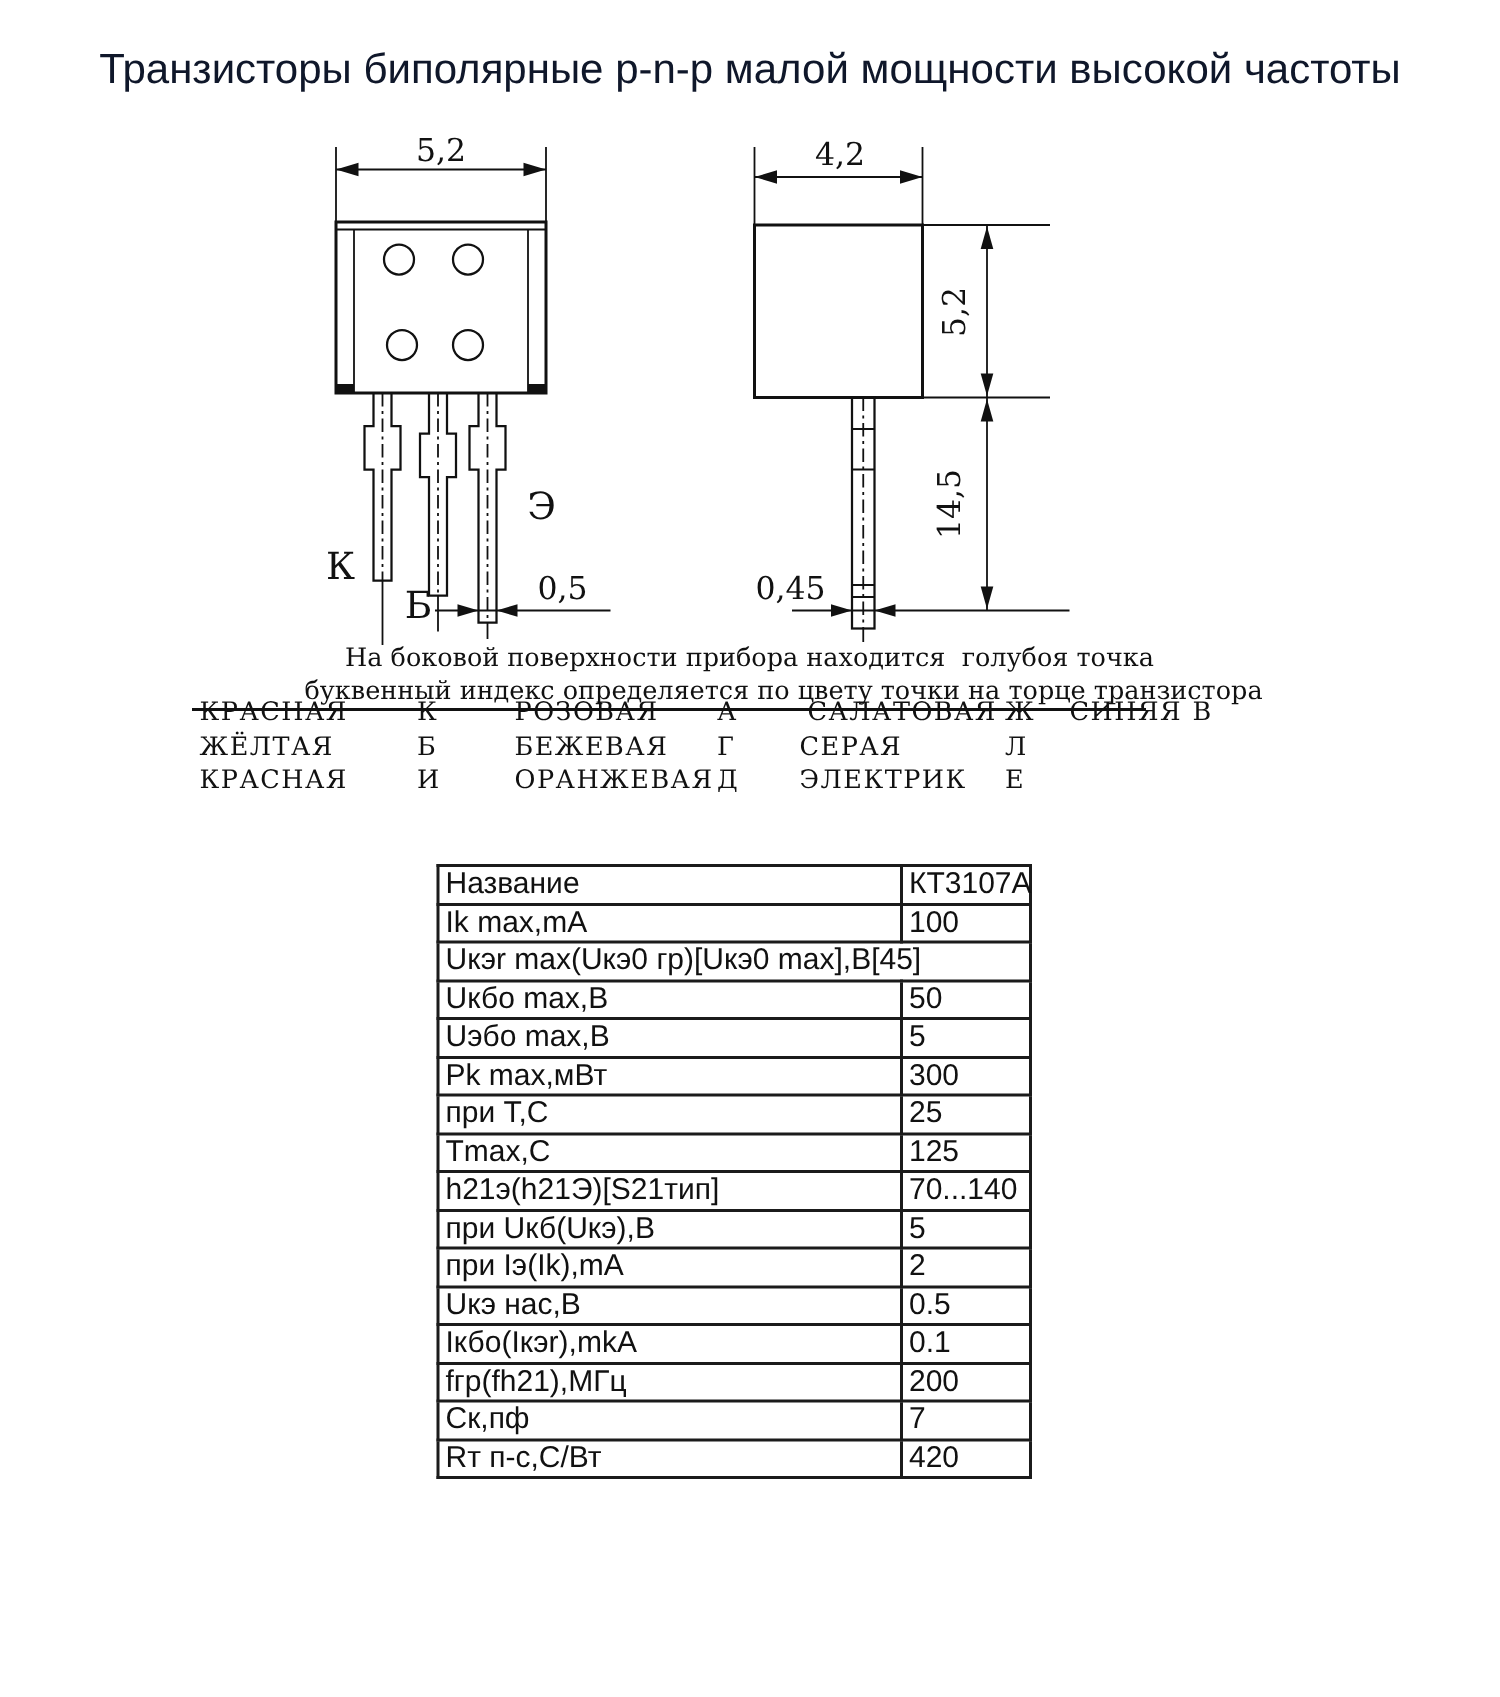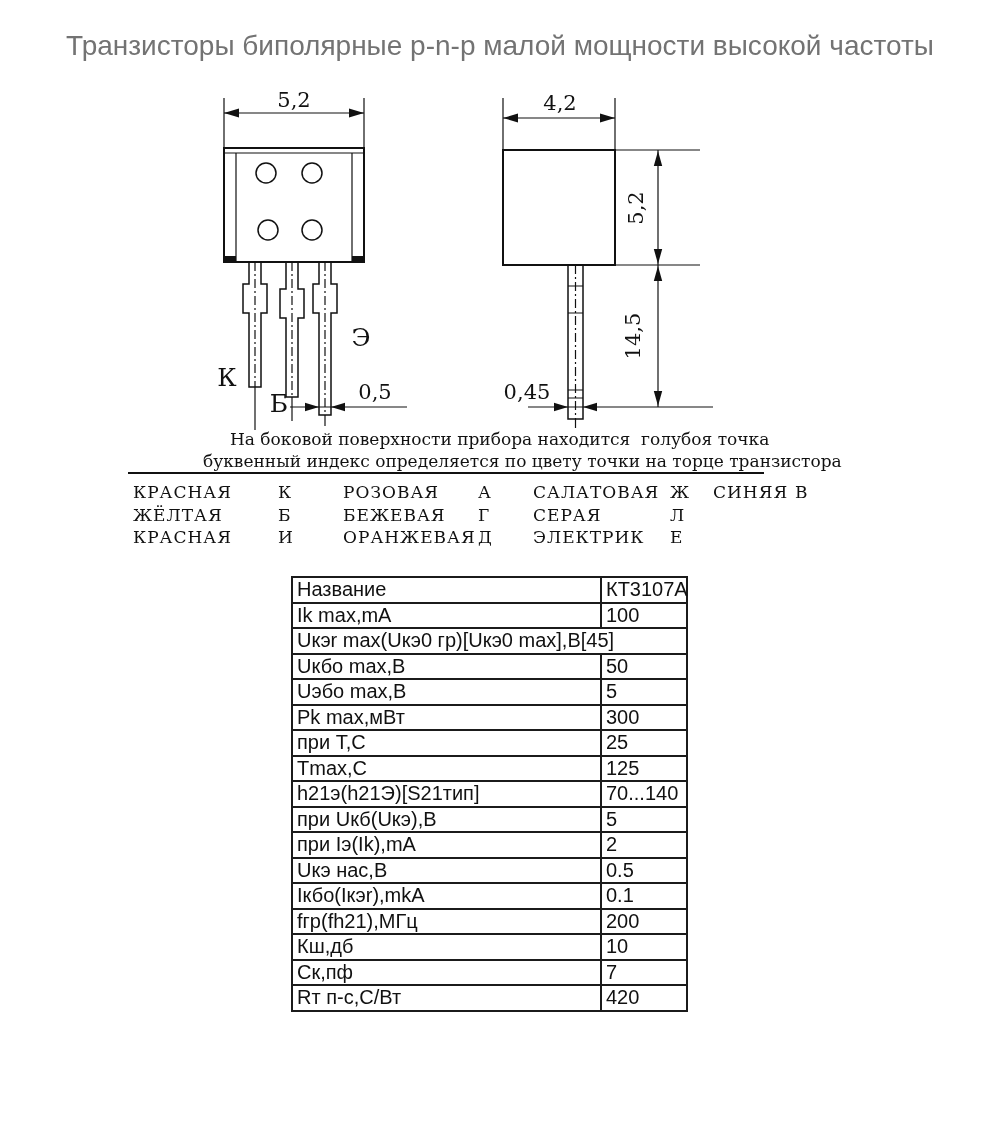--- a/index.html
+++ b/index.html
@@ -1,35 +1,35 @@
 <!DOCTYPE html>
 <html><head>
 <meta charset="utf-8">
 <style>
   html,body { margin:0; padding:0; background:#fff; }
   .page { position:relative; width:1000px; height:1131px; background:#ffffff;
           font-family:"Liberation Sans", sans-serif; color:#000; overflow:hidden; }
 
   .title { position:absolute; top:30px; left:0; width:1000px; text-align:center;
-           font-size:28px; font-family:"Liberation Sans", sans-serif; color:#737373; }
+           font-size:28px; font-family:"Liberation Sans", sans-serif; color:#0f172a; }
 
   .drawings { position:absolute; top:0; left:0; }
   .dim  { font:21px "DejaVu Serif", serif; fill:#111; stroke:none; }
   .pin  { font:25px "DejaVu Serif", serif; fill:#111; stroke:none; }
   .arr  { fill:#111; stroke:none; }
   .thin { stroke:#111; stroke-width:1.2; fill:none; }
   .thick{ stroke:#111; stroke-width:2; fill:none; }
   .mid  { stroke:#111; stroke-width:1.5; fill:none; }
 
   .note { position:absolute; font:17px "DejaVu Serif", serif; color:#111; white-space:pre; }
   .note-1 { top:429px; left:230px; }
   .note-2 { top:451px; left:203px; }
   .rule { position:absolute; top:472px; left:128px; width:636px; height:2px; background:#111; }
 
-  .legend { position:absolute; top:482px; left:133px; width:730px; }
+  .legend { position:absolute; top:465px; left:133px; width:730px; }
   .legend-row { display:grid; grid-template-columns:145px 65px 135px 55px 137px 43px 82px auto;
                 height:22.5px; font:17px "DejaVu Serif", serif; color:#111; letter-spacing:1px; }
 
   .spec-table { position:absolute; top:576px; left:291px; width:395px;
                 border-collapse:collapse; table-layout:fixed;
                 font:20px "Liberation Sans", sans-serif; color:#111; }
   .spec-table td { border:2px solid #1b1b1b; height:23.5px; padding:0 17px 0 4px;
                    white-space:nowrap; overflow:visible; line-height:23.5px; }
   .spec-table col.c1 { width:309px; }
   .spec-table col.c2 { width:86px; }
@@ -113,21 +113,21 @@
   <div class="note note-1">На боковой поверхности прибора находится  голубоя точка</div>
   <div class="note note-2">буквенный индекс определяется по цвету точки на торце транзистора</div>
   <div class="rule"></div>
 
   <div class="legend">
       <div class="legend-row">
         <span style="grid-column: 1;">КРАСНАЯ</span>
         <span style="grid-column: 2;">К</span>
         <span style="grid-column: 3;">РОЗОВАЯ</span>
         <span style="grid-column: 4;">А</span>
-        <span style="grid-column: 5;">САЛАТОВАЯ</span>
+        <span style="grid-column: 5; text-align: center;">САЛАТОВАЯ</span>
         <span style="grid-column: 6;">Ж</span>
         <span style="grid-column: 7;">СИНЯЯ</span>
         <span style="grid-column: 8;">В</span>
       </div>
       <div class="legend-row">
         <span style="grid-column: 1;">ЖЁЛТАЯ</span>
         <span style="grid-column: 2;">Б</span>
         <span style="grid-column: 3;">БЕЖЕВАЯ</span>
         <span style="grid-column: 4;">Г</span>
         <span style="grid-column: 5;">СЕРАЯ</span>
@@ -198,24 +198,20 @@
         </tr>
         <tr>
           <td>Iкбо(Iкэr),mkA</td>
           <td>0.1</td>
         </tr>
         <tr>
           <td>fгр(fh21),МГц</td>
           <td>200</td>
         </tr>
         <tr>
-          <td>Кш,дб</td>
-          <td>10</td>
-        </tr>
-        <tr>
           <td>Ск,пф</td>
           <td>7</td>
         </tr>
         <tr>
           <td>Rт п-с,С/Вт</td>
           <td>420</td>
         </tr>
       </tbody>
   </table>
 

